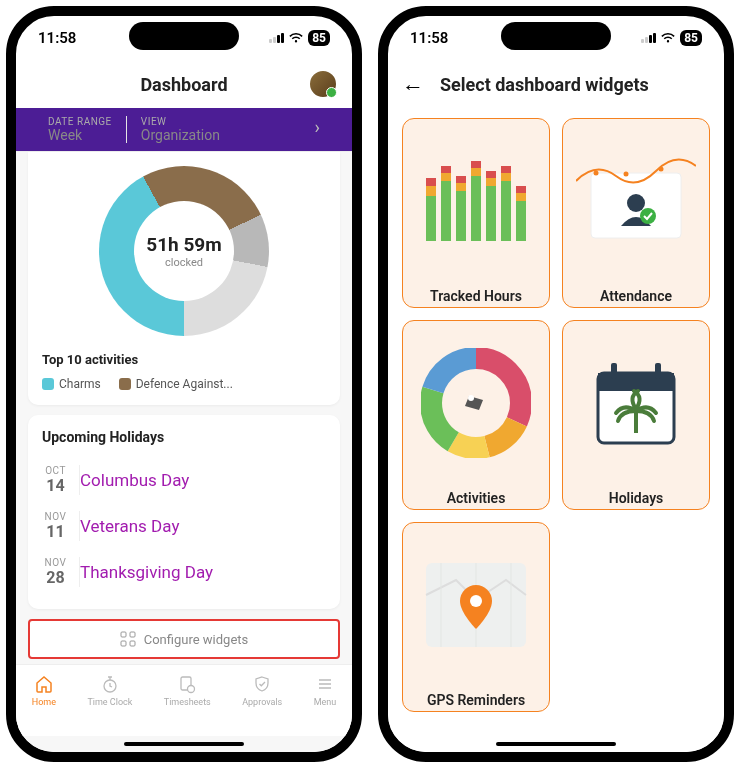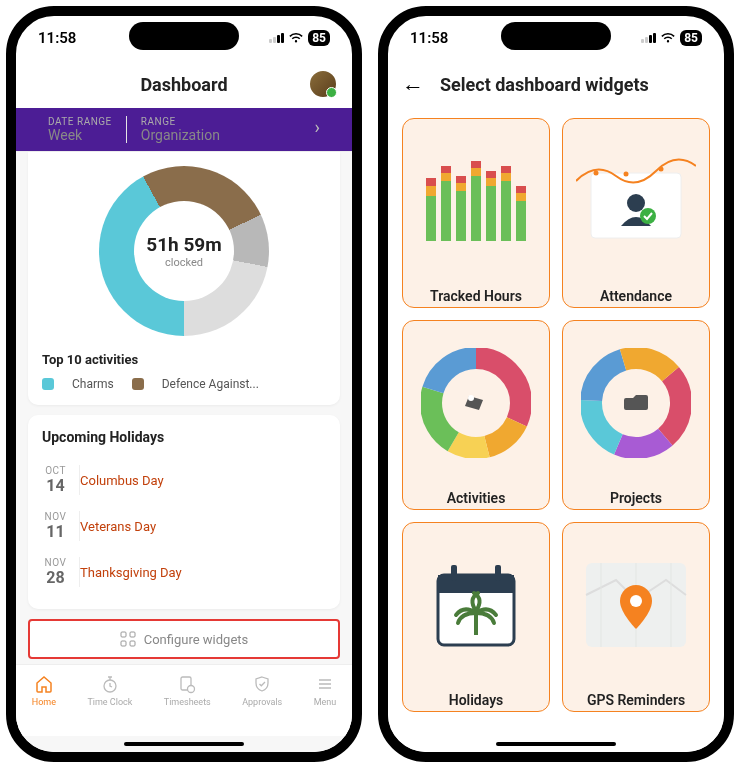--- a/index.html
+++ b/index.html
@@ -27,28 +27,28 @@
 .filter-value{font-size:14px;color:#888}
 .chevron{color:#bbb;font-size:18px}
 .card{background:#fff;margin:10px 12px;border-radius:10px;padding:14px;box-shadow:0 1px 3px rgba(0,0,0,0.05)}
 .donut-wrap{display:flex;justify-content:center;position:relative;margin-bottom:16px}
 .donut{width:170px;height:170px;border-radius:50%;background:conic-gradient(#5ac8d8 0 42%,#8a6d4b 42% 68%,#b8b8b8 68% 78%,#ddd 78% 100%);display:flex;align-items:center;justify-content:center;transform:rotate(180deg)}
 .donut-inner{transform:rotate(-180deg);width:100px;height:100px;background:#fff;border-radius:50%;display:flex;flex-direction:column;align-items:center;justify-content:center}
 .donut-value{font-size:19px;font-weight:700;color:#222}
 .donut-sub{font-size:11px;color:#888}
 .activities-title{font-size:13px;font-weight:700;color:#222;margin-bottom:10px}
 .legend{display:flex;gap:18px;font-size:12px;color:#555}
-.leg{display:flex;align-items:center;gap:18px}
+.leg{display:flex;align-items:center;gap:5px}
 .swatch{width:12px;height:12px;border-radius:3px}
 .holidays-title{font-size:14px;font-weight:700;color:#222;margin-bottom:12px}
 .holiday{display:flex;align-items:center;padding:8px 0}
 .hdate{width:38px;text-align:center;border-right:1px solid #eee;padding-right:10px}
 .hmonth{font-size:10px;color:#999;letter-spacing:0.5px;text-transform:uppercase}
 .hday{font-size:16px;font-weight:700;color:#666}
-.hname{font-size:13px;color:#c2410c}
+.hname{font-size:17px;color:#a21caf}
 .configure-btn{margin:4px 12px 12px;display:flex;align-items:center;justify-content:center;gap:8px;padding:10px;background:#fff;color:#888;font-size:13px;border:2px solid #e53935;border-radius:4px}
 .tabbar{position:absolute;bottom:16px;left:0;right:0;height:72px;background:#fff;border-top:1px solid #eee;display:flex;justify-content:space-around;align-items:flex-start;padding-top:8px}
 .tab{display:flex;flex-direction:column;align-items:center;gap:2px;font-size:9px;color:#aaa}
 .tab.active{color:#f58220}
 .tab-icon{width:22px;height:22px;display:flex;align-items:center;justify-content:center}
 .home-indicator{position:absolute;bottom:6px;left:50%;transform:translateX(-50%);width:120px;height:4px;background:#000;border-radius:3px;z-index:20}
 
 .screen2{background:#fff}
 .header2{display:flex;align-items:center;height:48px;padding:0 14px;gap:16px}
 .back{font-size:22px;font-weight:400}
@@ -84,21 +84,21 @@
     <div class="header">
       <span class="header-title">Dashboard</span>
       <div class="avatar"></div>
     </div>
     <div class="filters">
       <div class="filter">
         <div class="filter-label">DATE RANGE</div>
         <div class="filter-value">Week</div>
       </div>
       <div class="filter">
-        <div class="filter-label">RANGE</div>
+        <div class="filter-label">VIEW</div>
         <div class="filter-value">Organization</div>
       </div>
       <span class="chevron">›</span>
     </div>
 
     <div class="card" style="margin-top:0;border-radius:0 0 10px 10px">
       <div class="donut-wrap">
         <div class="donut">
           <div class="donut-inner">
             <span class="donut-value">51h 59m</span>
@@ -284,33 +284,20 @@
               <circle cx="55" cy="55" r="45" fill="none" stroke-width="22" stroke="#6bbf59" stroke-dasharray="60 283" stroke-dashoffset="-165" transform="rotate(-90 55 55)"></circle>
               <circle cx="55" cy="55" r="45" fill="none" stroke-width="22" stroke="#5a9bd4" stroke-dasharray="58 283" stroke-dashoffset="-225" transform="rotate(-90 55 55)"></circle>
               <path d="M48 48l14 4-4 10-14-4z" fill="#555"></path>
               <circle cx="50" cy="50" r="3" fill="#fff"></circle>
             </svg>
           </div>
         <div class="widget-title">Activities</div>
       </div>
       <div class="widget">
         <div class="wicon">
-            <svg width="110" height="110" viewBox="0 0 110 110">
-              <circle cx="55" cy="55" r="45" fill="none" stroke-width="22" stroke="#d94e6a" stroke-dasharray="70 283" transform="rotate(-40 55 55)"></circle>
-              <circle cx="55" cy="55" r="45" fill="none" stroke-width="22" stroke="#a85bd4" stroke-dasharray="50 283" stroke-dashoffset="-70" transform="rotate(-40 55 55)"></circle>
-              <circle cx="55" cy="55" r="45" fill="none" stroke-width="22" stroke="#5ac8d8" stroke-dasharray="55 283" stroke-dashoffset="-120" transform="rotate(-40 55 55)"></circle>
-              <circle cx="55" cy="55" r="45" fill="none" stroke-width="22" stroke="#5a9bd4" stroke-dasharray="55 283" stroke-dashoffset="-175" transform="rotate(-40 55 55)"></circle>
-              <circle cx="55" cy="55" r="45" fill="none" stroke-width="22" stroke="#f0a830" stroke-dasharray="53 283" stroke-dashoffset="-230" transform="rotate(-40 55 55)"></circle>
-              <path d="M45 50h7l3-3h10a2 2 0 012 2v11a2 2 0 01-2 2H45a2 2 0 01-2-2V52a2 2 0 012-2z" fill="#555"></path>
-            </svg>
-          </div>
-        <div class="widget-title">Projects</div>
-      </div>
-      <div class="widget">
-        <div class="wicon">
             <svg width="100" height="100" viewBox="0 0 100 100">
               <rect x="12" y="20" width="76" height="70" rx="6" fill="#fff" stroke="#2c3e50" stroke-width="3"></rect>
               <rect x="12" y="20" width="76" height="18" fill="#2c3e50"></rect>
               <rect x="25" y="10" width="6" height="16" rx="2" fill="#2c3e50"></rect>
               <rect x="69" y="10" width="6" height="16" rx="2" fill="#2c3e50"></rect>
               <path d="M50 80V58" stroke="#4a7c3a" stroke-width="4"></path>
               <path d="M50 58q-12-8-20 2M50 58q12-8 20 2M50 56q-8-12 2-18M50 56q8-12-2-18M50 58q-15 0-18 10M50 58q15 0 18 10" stroke="#4a7c3a" stroke-width="4" fill="none" stroke-linecap="round"></path>
             </svg>
           </div>
         <div class="widget-title">Holidays</div>

